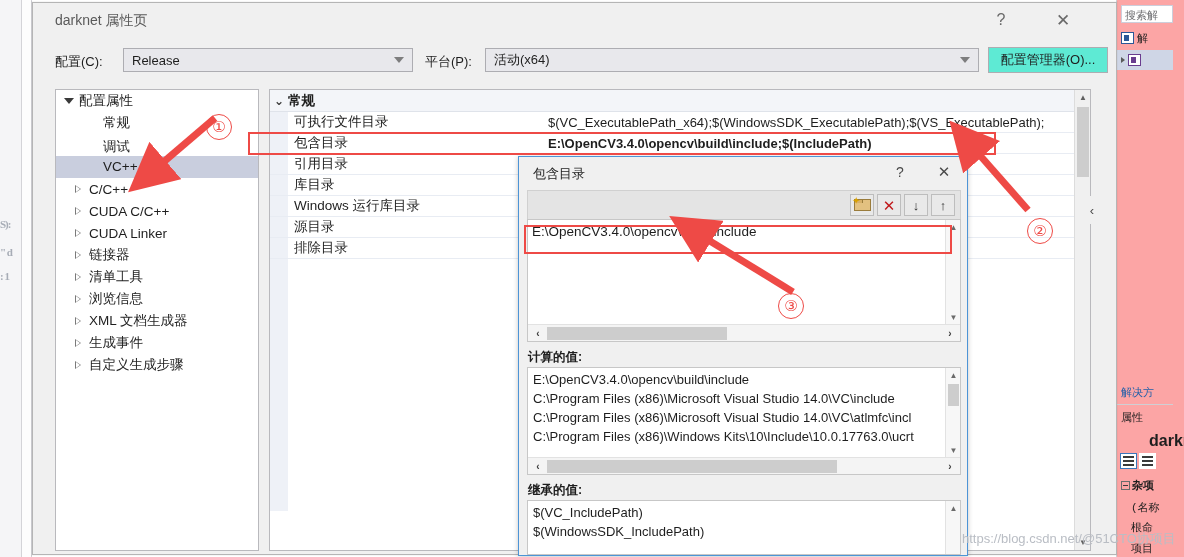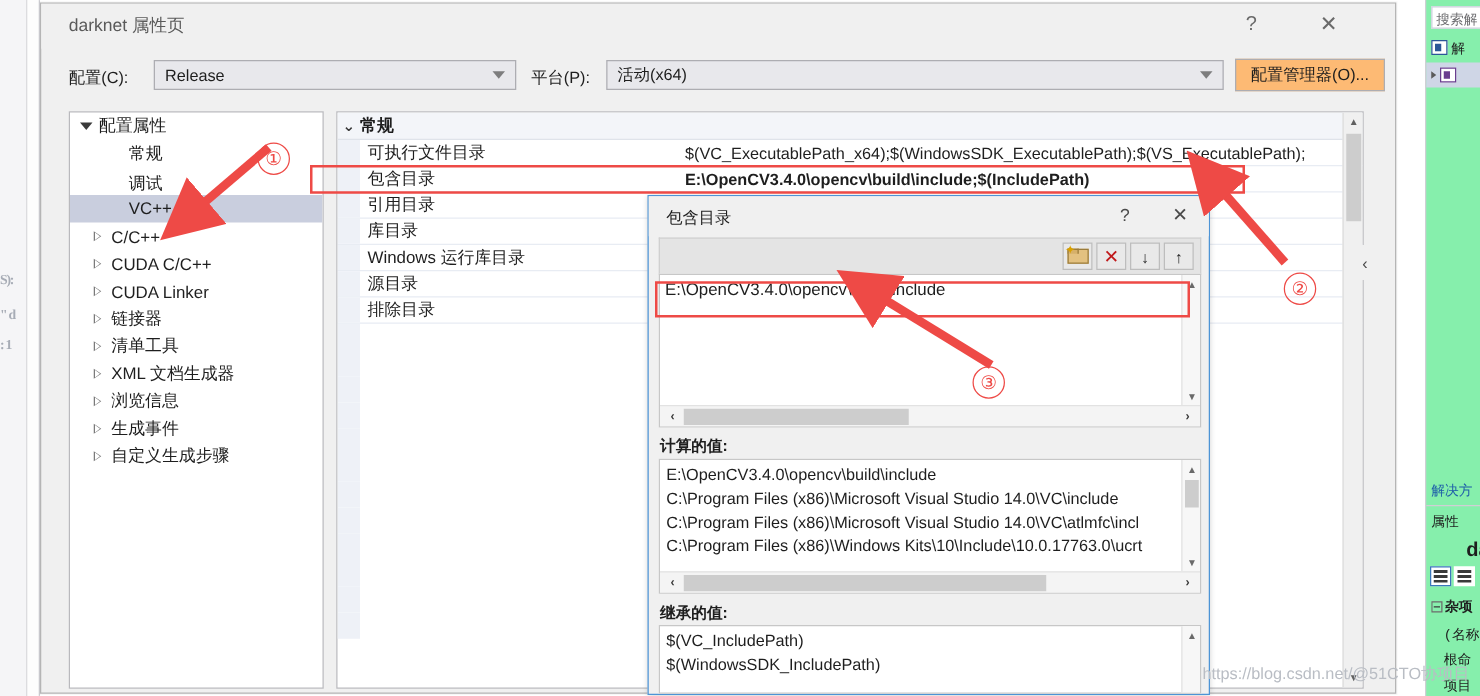--- a/index.html
+++ b/index.html
@@ -28,22 +28,22 @@
     opacity: .85; letter-spacing: -1px; white-space: nowrap;
     overflow: hidden;
   }
   .bg-gap {
     position: absolute; left: 22px; top: 0; width: 10px; height: 557px;
     background: #fdfdfd; border-right: 1px solid #cfcfd4;
   }
 
   
   .dock-right {
-    position: absolute; right: 0; top: 0; width: 44px; height: 557px;
-    background: #86efac; border-left: 1px solid #cfcfd4;
+    position: absolute; right: 0; top: 0; width: 68px; height: 557px;
+    background: #fca5a5; border-left: 1px solid #cfcfd4;
   }
   .dock-search {
     position: absolute; left: 4px; top: 5px; width: 52px; height: 18px;
     background: #ffffff; border: 1px solid #cccedb;
     font-size: 11px; color: #6d6d70; padding: 2px 3px; overflow: hidden;
     white-space: nowrap;
   }
   .dock-row {
     position: absolute; left: 0; width: 56px; height: 20px;
     font-size: 11px; color: #1e1e1e; white-space: nowrap; overflow: hidden;
@@ -143,21 +143,21 @@
     display: flex; align-items: center; padding: 0 8px;
   }
   .combo .cv { flex: 1; overflow: hidden; white-space: nowrap; }
   .chev {
     width: 0; height: 0; margin-left: 6px;
     border-left: 5px solid transparent; border-right: 5px solid transparent;
     border-top: 6px solid #5a5a5a; opacity: .75;
   }
   .btn-cfgmgr {
     position: absolute; top: 6px; right: 8px; height: 26px; min-width: 120px;
-    background: #fdba74; border: 1px solid #adadb2;
+    background: #5eead4; border: 1px solid #adadb2;
     font-size: 13px; color: #1e1e1e;
     display: flex; align-items: center; justify-content: center;
     padding: 0 10px; white-space: nowrap;
   }
 
   
   .tree {
     position: absolute; left: 22px; top: 86px; width: 204px; height: 462px;
     background: #ffffff; border: 1px solid #b9b9bd; overflow: hidden;
   }
@@ -477,25 +477,25 @@
           <div class="tree-row" style="padding-left: 18px;">
             <span class="tw-hollow"></span>
             <span>链接器</span>
           </div>
           <div class="tree-row" style="padding-left: 18px;">
             <span class="tw-hollow"></span>
             <span>清单工具</span>
           </div>
           <div class="tree-row" style="padding-left: 18px;">
             <span class="tw-hollow"></span>
+            <span>浏览信息</span>
+          </div>
+          <div class="tree-row" style="padding-left: 18px;">
+            <span class="tw-hollow"></span>
             <span>XML 文档生成器</span>
-          </div>
-          <div class="tree-row" style="padding-left: 18px;">
-            <span class="tw-hollow"></span>
-            <span>浏览信息</span>
           </div>
           <div class="tree-row" style="padding-left: 18px;">
             <span class="tw-hollow"></span>
             <span>生成事件</span>
           </div>
           <div class="tree-row" style="padding-left: 18px;">
             <span class="tw-hollow"></span>
             <span>自定义生成步骤</span>
           </div>
         </div>

